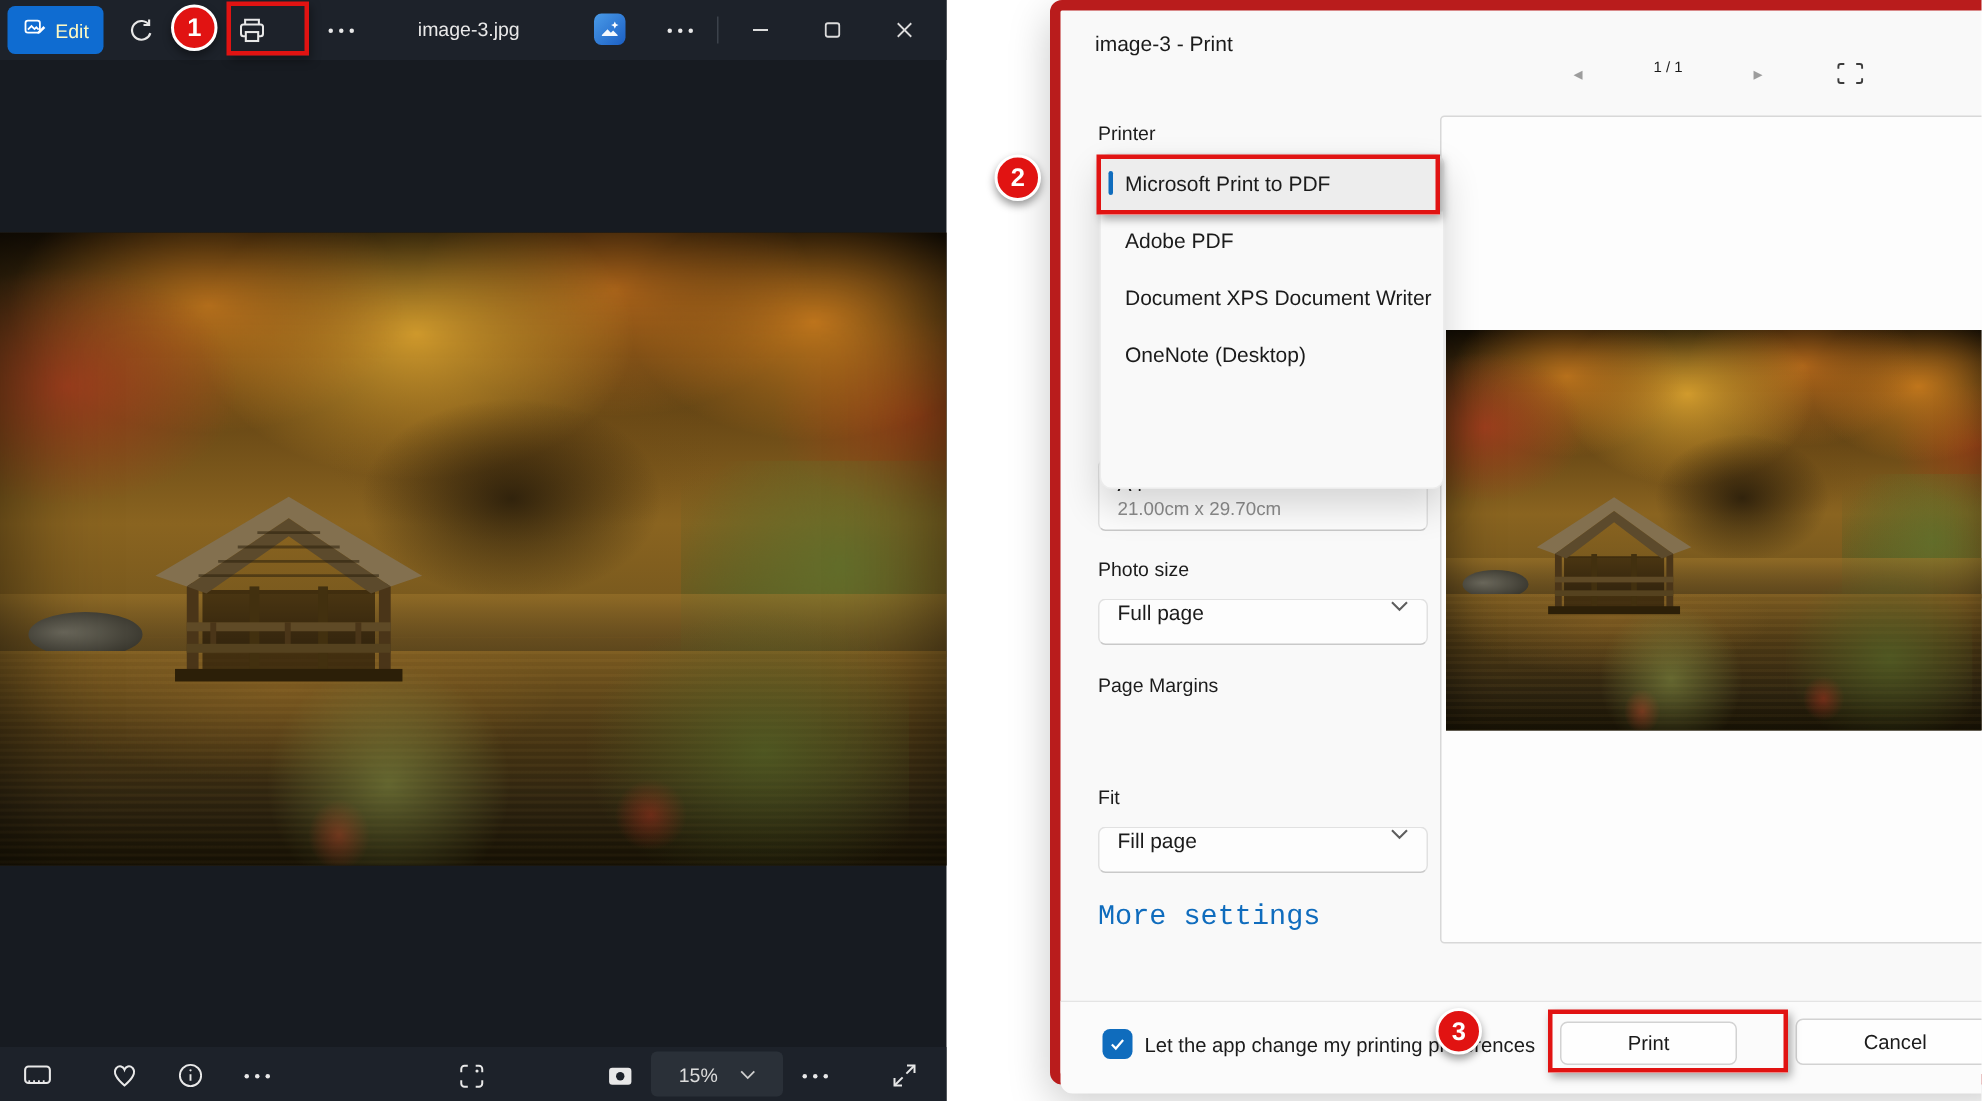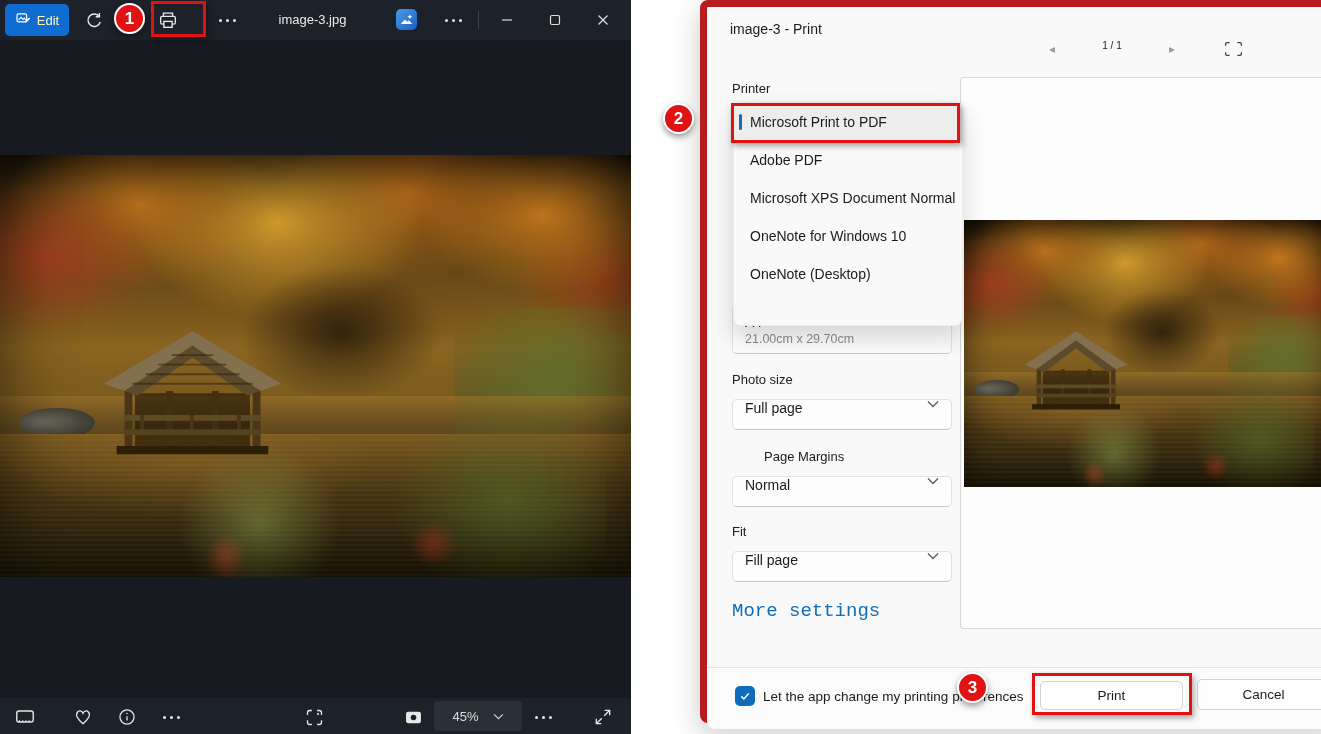--- a/index.html
+++ b/index.html
@@ -259,21 +259,21 @@
         <circle cx="16" cy="8" r="1.2" fill="#e8e8e8" stroke="none"></circle>
       </svg>
     </div>
     <div class="sb-icon" style="left:400px;">
       <svg width="21" height="21" viewBox="0 0 24 24">
         <rect x="3.5" y="5.5" width="17" height="13" rx="2.5" fill="#e8e8e8"></rect>
         <circle cx="12" cy="12" r="3.2" fill="#1d222a"></circle>
       </svg>
     </div>
     <div class="zoom-pill">
-      <span>45%</span>
+      <span>15%</span>
       <svg class="chev" width="11" height="7" viewBox="0 0 12 8">
         <path d="M1 1.5 L6 6.5 L11 1.5" stroke="#cfcfcf" stroke-width="1.4" fill="none"></path>
       </svg>
     </div>
     <div class="sb-icon" style="left:530px;">
       <span class="dots">
           <i></i>
           <i></i>
           <i></i>
         </span>
@@ -330,27 +330,21 @@
   </div>
 
   <div class="pd-label" style="top:365px;">Photo size</div>
   <div class="combo" style="top:392px; height:31px;">
     <span>Full page</span>
     <svg class="chev" width="12" height="8" viewBox="0 0 12 8">
         <path d="M1 1.5 L6 6.5 L11 1.5" stroke="#5f5f5f" stroke-width="1.4" fill="none"></path>
       </svg>
   </div>
 
-  <div class="pd-label" style="top:442px;margin-left:32px;">Page Margins</div>
-  <div class="combo" style="top:469px; height:31px;">
-    <span>Normal</span>
-    <svg class="chev" width="12" height="8" viewBox="0 0 12 8">
-        <path d="M1 1.5 L6 6.5 L11 1.5" stroke="#5f5f5f" stroke-width="1.4" fill="none"></path>
-      </svg>
-  </div>
+  <div class="pd-label" style="top:442px;">Page Margins</div>
 
   <div class="pd-label" style="top:517px;">Fit</div>
   <div class="combo" style="top:544px; height:31px;gap:20px;">
     <span>Fill page</span>
     <svg class="chev" width="12" height="8" viewBox="0 0 12 8">
         <path d="M1 1.5 L6 6.5 L11 1.5" stroke="#5f5f5f" stroke-width="1.4" fill="none"></path>
       </svg>
   </div>
 
   <div class="more-settings">More settings</div>
@@ -383,38 +377,35 @@
 
   <div class="flyout">
     <div class="flyout-item selected">
       <span class="sel-pill"></span>
       <span>Microsoft Print to PDF</span>
     </div>
     <div class="flyout-item">
       <span>Adobe PDF</span>
     </div>
     <div class="flyout-item">
-      <span>Microsoft XPS Document Normal</span>
-    </div>
-    <div class="flyout-item">
-      <span>OneNote for Windows 10</span>
+      <span>Document XPS Document Writer</span>
     </div>
     <div class="flyout-item">
       <span>OneNote (Desktop)</span>
     </div>
   </div>
 
   <div class="pd-footer">
     <div class="checkbox">
       <svg width="12" height="12" viewBox="0 0 16 16" fill="none" stroke="#ffffff" stroke-width="2">
         <path d="M3 8.5 L6.5 12 L13 4.5"></path>
       </svg>
     </div>
     <div class="cb-label">Let the app change my printing preferences</div>
-    <div class="pd-btn" style="left:333px; top:13px; width:143px; height:29px;">
+    <div class="pd-btn" style="left:333px; top:13px; width:118px; height:29px;">
       <span>Print</span>
     </div>
     <div class="pd-btn" style="left:490px; top:11px; width:133px; height:31px;">
       <span>Cancel</span>
     </div>
   </div>
 
   <div class="ann-box" style="left:24px; top:96px; width:229px; height:40px;"></div>
   <div class="ann-box" style="left:325px; top:666px; width:160px; height:42px;"></div>
 </div>

